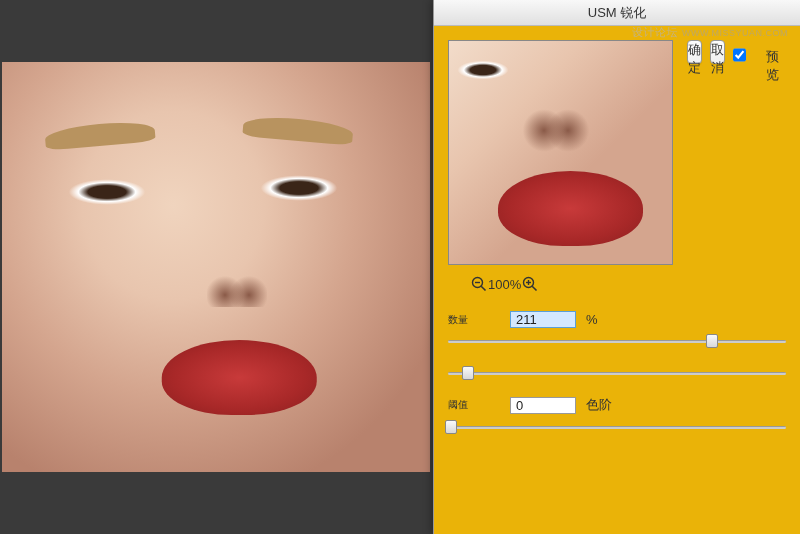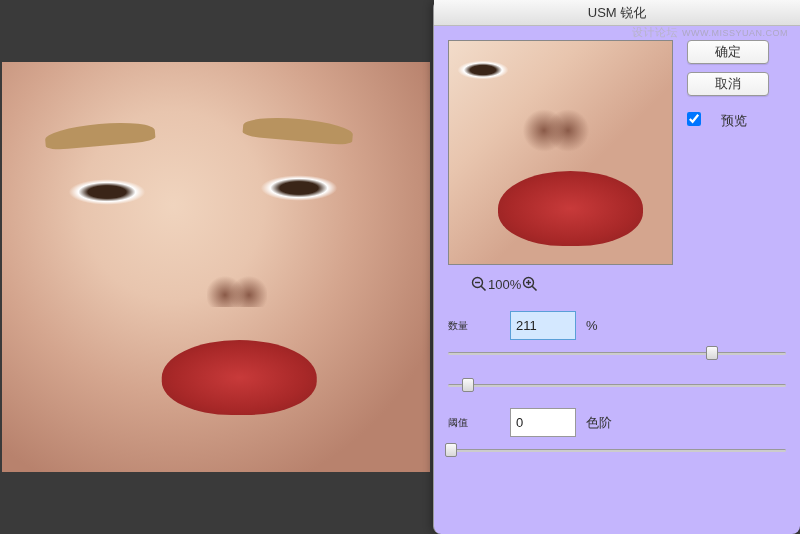--- a/index.html
+++ b/index.html
@@ -8,40 +8,40 @@
     .canvas-image { width: 428px; height: 410px; background: linear-gradient(135deg, #e8c9b5 0%, #d8a890 30%, #c89078 60%, #a8695d 100%); position: relative; overflow: hidden; }
     .face-detail { position: absolute; width: 100%; height: 100%; background: radial-gradient(ellipse at 40% 35%, #f0d4be 0%, #e8c5ae 25%, #d4a58e 50%, #b8826d 80%); }
     .eye-l { position: absolute; left: 14%; top: 28%; width: 90px; height: 30px; background: radial-gradient(ellipse, #3a2518 30%, #fff 45%, transparent 60%); border-radius: 50%; }
     .eye-r { position: absolute; right: 20%; top: 27%; width: 90px; height: 30px; background: radial-gradient(ellipse, #3a2518 30%, #fff 45%, transparent 60%); border-radius: 50%; }
     .brow-l { position: absolute; left: 10%; top: 15%; width: 110px; height: 22px; background: #b8935f; border-radius: 50% 50% 20% 20%; transform: rotate(-5deg); }
     .brow-r { position: absolute; right: 18%; top: 14%; width: 110px; height: 22px; background: #b8935f; border-radius: 50% 50% 20% 20%; transform: rotate(5deg); }
     .lips { position: absolute; left: 50%; bottom: 14%; transform: translateX(-35%); width: 155px; height: 75px; background: radial-gradient(ellipse, #c83a3a 0%, #a82828 60%, #8a1f1f 100%); border-radius: 50% 50% 45% 45%; }
     .nose { position: absolute; left: 48%; top: 45%; width: 60px; height: 60px; background: radial-gradient(circle at 30% 80%, #8a5a48 0%, transparent 30%), radial-gradient(circle at 70% 80%, #8a5a48 0%, transparent 30%); }
     .watermark { position: absolute; top: 25px; right: 12px; font-size: 11px; color: rgba(180,180,180,0.7); letter-spacing: 0.5px; z-index: 100; }
     .watermark .sub { font-size: 9px; color: rgba(160,160,160,0.6); margin-left: 4px; }
-    .dialog { position: absolute; right: 0; top: 0; width: 367px; height: 534px; background: #c4b5fd; border-left: 1px solid #999; box-shadow: -2px 0 8px rgba(0,0,0,0.3); border-radius: 8px; }
+    .dialog { position: absolute; right: 0; top: 0; width: 367px; height: 534px; background: #eab308; border-left: 1px solid #999; box-shadow: -2px 0 8px rgba(0,0,0,0.3); }
     .dialog-title { height: 26px; background: linear-gradient(#f8f8f8, #e0e0e0); border-bottom: 1px solid #bbb; display: flex; align-items: center; justify-content: center; font-size: 13px; color: #333; position: relative; }
     .dialog-body { padding: 14px 14px 0 14px; position: relative; }
     .preview-row { display: flex; gap: 14px; }
     .preview-box { width: 225px; height: 225px; border: 1px solid #888; background: linear-gradient(135deg, #f2dcca 0%, #e8c5ae 30%, #d4a58e 60%); position: relative; overflow: hidden; }
     .preview-face { position: absolute; width: 100%; height: 100%; }
     .p-nose { position: absolute; left: 30%; top: 10%; width: 80px; height: 90px; background: radial-gradient(circle at 35% 75%, #8a5a48 0%, transparent 25%), radial-gradient(circle at 65% 75%, #8a5a48 0%, transparent 25%); }
     .p-eye { position: absolute; left: 2%; top: 8%; width: 60px; height: 22px; background: radial-gradient(ellipse, #3a2518 30%, #fff 45%, transparent 60%); border-radius: 50%; }
     .p-lips { position: absolute; left: 22%; bottom: 8%; width: 145px; height: 75px; background: radial-gradient(ellipse, #c83a3a 0%, #a82828 60%, #8a1f1f 100%); border-radius: 50% 50% 45% 45%; }
-    .side-controls { display: flex; flex-direction: column; gap: 8px; width: 82px; }
+    .side-controls { display: flex; flex-direction: row; gap: 8px; width: 82px; }
     .btn { height: 24px; background: linear-gradient(#fdfdfd, #f0f0f0); border: 1px solid #999; border-radius: 4px; font-size: 13px; color: #333; cursor: pointer; box-shadow: 0 1px 1px rgba(0,0,0,0.1); }
     .preview-check { display: flex; align-items: flex-start; gap: 20px; margin-top: 8px; font-size: 13px; color: #333; }
     .preview-check input { width: 14px; height: 14px; }
     .zoom-row { display: flex; align-items: center; justify-content: flex-start; width: 225px; margin-top: 10px; padding: 0 22px; }
     .zoom-icon { width: 18px; height: 18px; cursor: pointer; display: flex; align-items: center; justify-content: center; }
     .zoom-label { font-size: 13px; color: #333; }
     .params { margin-top: 18px; }
     .param-row { display: flex; align-items: center; gap: 6px; margin-bottom: 4px; }
     .param-label { font-size: 10px; color: #333; width: 56px; text-align: left; }
-    .param-input { width: 66px; height: 29px; border: 1px solid #999; background: #fff; font-size: 13px; padding: 0 5px; color: #222; }
+    .param-input { width: 66px; height: 17px; border: 1px solid #999; background: #fff; font-size: 13px; padding: 0 5px; color: #222; }
     .param-input.highlighted { background: #d4e8ff; border-color: #5a9fd8; }
     .param-unit { font-size: 13px; color: #333; margin-left: 4px; }
     .slider { position: relative; width: 100%; height: 18px; margin-bottom: 14px; }
     .slider-track { position: absolute; left: 0; right: 0; top: 8px; height: 3px; background: #ccc; border-top: 1px solid #999; border-radius: 2px; }
     .slider-thumb { position: absolute; top: 2px; width: 12px; height: 14px; background: linear-gradient(#fafafa, #d8d8d8); border: 1px solid #888; border-radius: 2px; transform: translateX(-50%); cursor: pointer; }
     svg { display: block; }
   </style>
 </head>
 <body>
 

